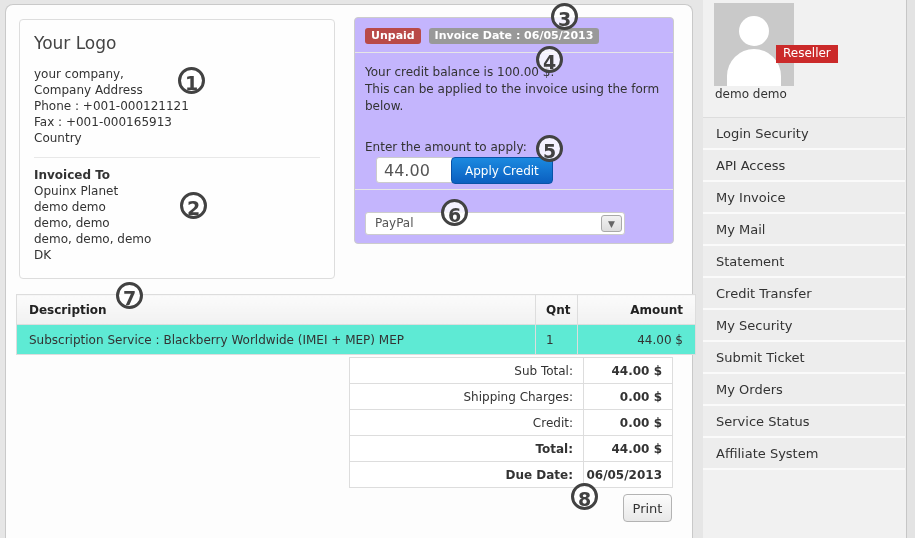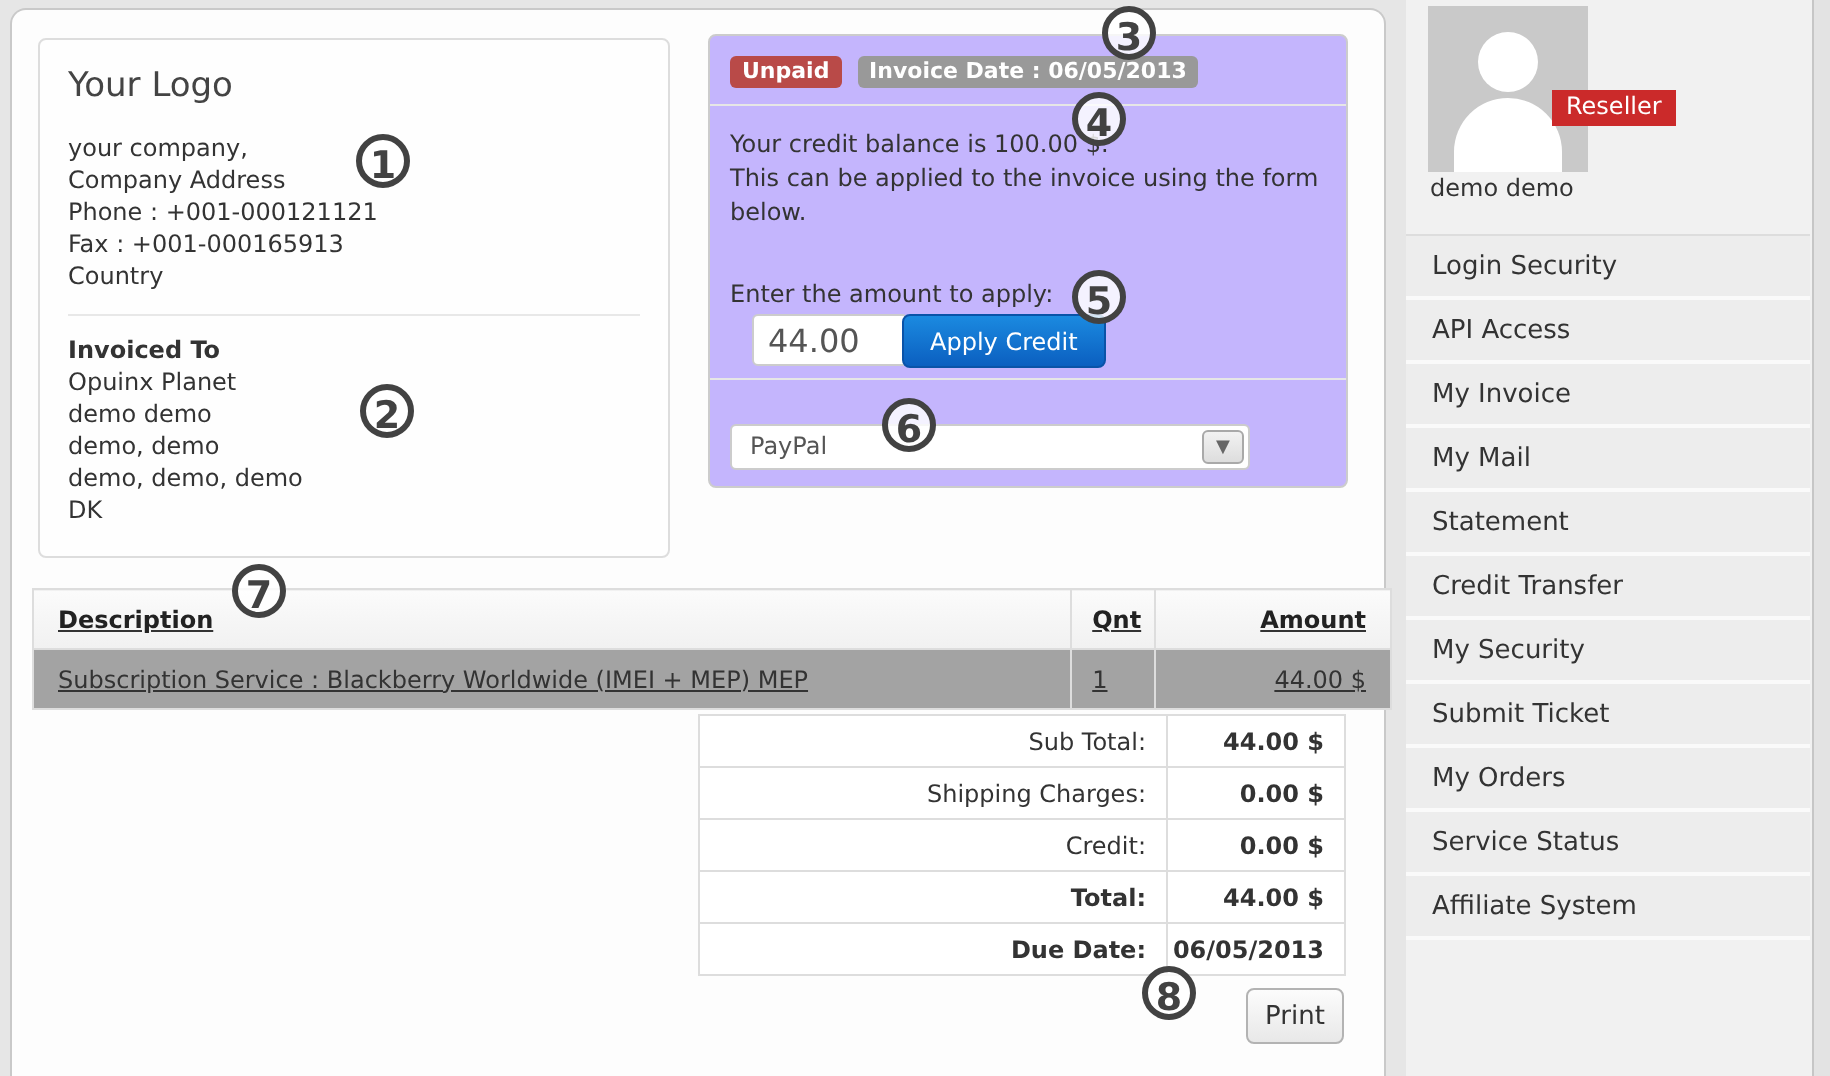--- a/index.html
+++ b/index.html
@@ -56,21 +56,21 @@
     border-top:1px solid #e6e6e6; }
   .pay-select { position:absolute; left:10px; top:194px; width:260px; height:23px;
     background:#fff; border:1px solid #ccc; border-radius:3px;
     font-size:12px; color:#555; line-height:21px; padding-left:9px; cursor:pointer; }
   .select-arrow { position:absolute; right:2px; top:2px; width:21px; height:17px;
     background:linear-gradient(#f2f2f2,#ddd); border:1px solid #a9a9a9;
     border-radius:3px; text-align:center; font-size:9px; line-height:16px; color:#666; }
 
   
   .items-table { position:absolute; left:10px; top:289px; width:680px;
-    border-collapse:collapse; background:#a3a3a3;text-decoration:underline; }
+    border-collapse:collapse; background:#5eead4; }
   .items-table td { border:1px solid #ddd; font-size:12px; height:30px; }
   .items-table .hdr td { background:linear-gradient(#fbfbfb,#f1f1f1); font-weight:bold; color:#222; }
   .col-desc { width:520px; padding-left:12px; }
   .col-qnt  { width:42px;  padding-left:10px; }
   .col-amt  { width:118px; text-align:right; padding-right:12px; }
 
   
   .totals-table { position:absolute; left:343px; top:352px; width:324px;
     border-collapse:collapse; background:#fff; }
   .totals-table td { border:1px solid #ddd; font-size:12px; height:26px; }

